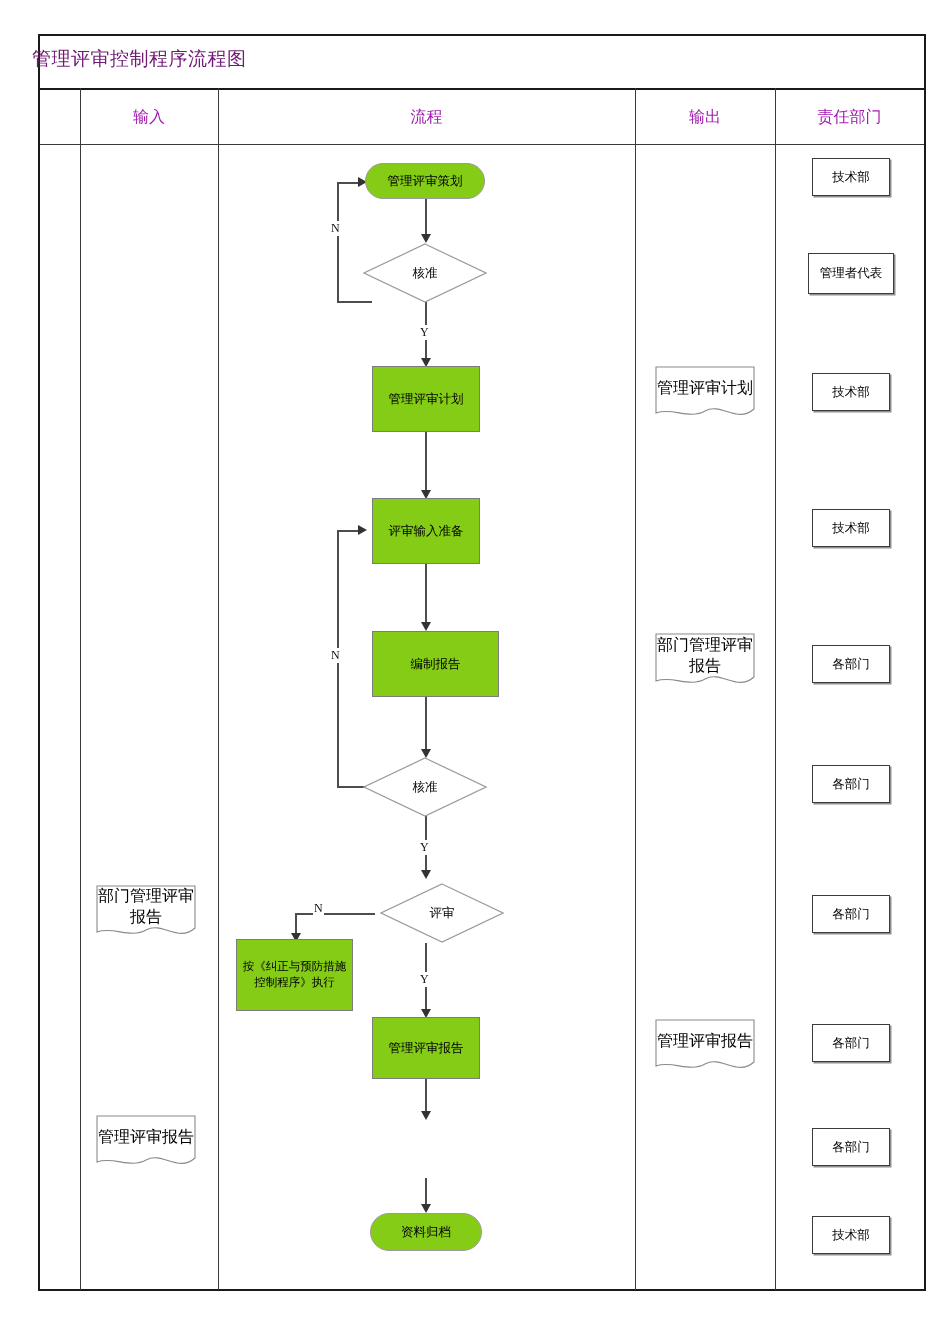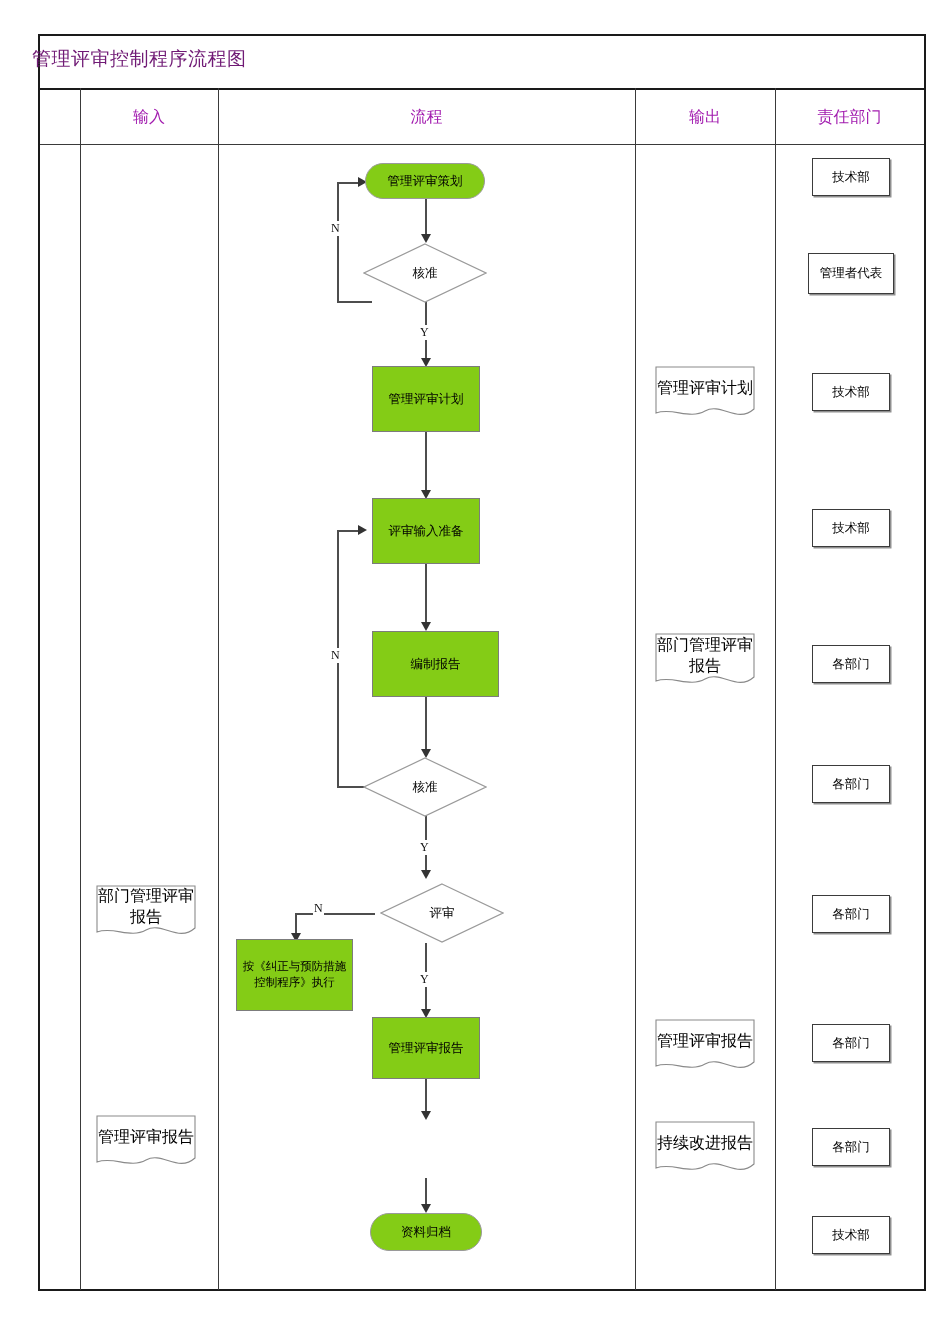--- a/index.html
+++ b/index.html
@@ -219,28 +219,20 @@
 
     <div class="doc" style="left:655px;top:1019px;width:100px;height:56px;">
       <svg width="100" height="56" viewBox="0 0 100 56">
         <path d="M1,1 H99 V43 C82,58 66,36 50,45 C34,54 18,41 1,47 Z" fill="#fff" stroke="#8a8a8a" stroke-width="1.1"></path>
       </svg>
       <div class="dlbl">
           <span>管理评审报告</span>
         </div>
     </div>
 
-    <div class="doc" style="left:655px;top:1121px;width:100px;height:56px;">
-      <svg width="100" height="56" viewBox="0 0 100 56">
-        <path d="M1,1 H99 V43 C82,58 66,36 50,45 C34,54 18,41 1,47 Z" fill="#fff" stroke="#8a8a8a" stroke-width="1.1"></path>
-      </svg>
-      <div class="dlbl">
-          <span>持续改进报告</span>
-        </div>
-    </div>
 
     <div class="deptbox" style="left:812px;top:158px;width:78px;height:38px;">
       <span>技术部</span>
     </div>
     <div class="deptbox" style="left:808px;top:253px;width:86px;height:41px;">
       <span>管理者代表</span>
     </div>
     <div class="deptbox" style="left:812px;top:373px;width:78px;height:38px;">
       <span>技术部</span>
     </div>

